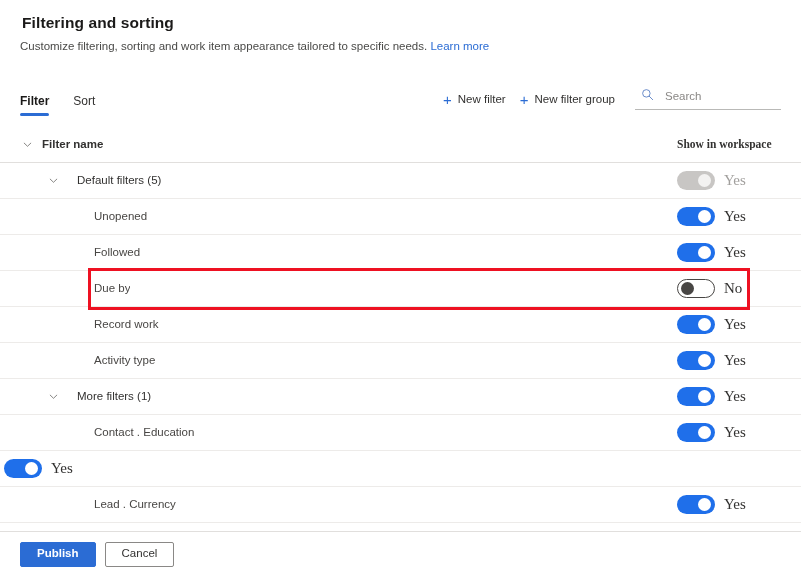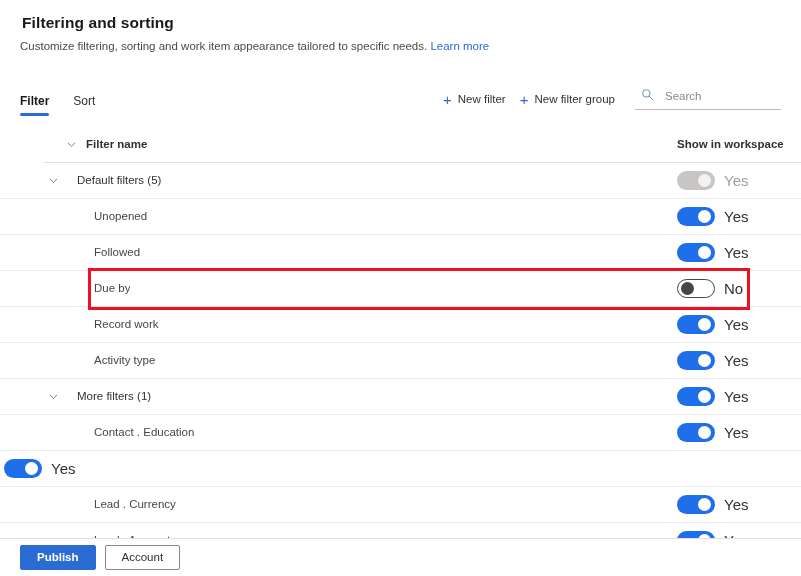--- a/index.html
+++ b/index.html
@@ -140,21 +140,20 @@
   }
   .row {
     display: flex;
     align-items: center;
     height: 36px;
     border-bottom: 1px solid #edebe9;
     position: relative;
   }
   .row.header-row {
     border-bottom: 1px solid #e1dfdd;
-    margin-left: 44px;
   }
   .col-name {
     display: flex;
     align-items: center;
     flex: 1 1 auto;
     min-width: 0;
     height: 100%;
   }
   .chevron-slot {
     width: 30px;
@@ -187,20 +186,21 @@
   .indent-group .chevron-slot  { margin-left: -30px; }
   .indent-child .chevron-slot  { margin-left: -30px; }
 
   .col-toggle {
     flex: none;
     width: 128px;
     display: flex;
     align-items: center;
     gap: 9px;
     padding-left: 4px;
+    font-family: Liberation Serif, serif;
   }
 
   
   .toggle {
     width: 38px;
     height: 19px;
     border-radius: 10px;
     position: relative;
     flex: none;
     cursor: pointer;
@@ -250,21 +250,21 @@
     pointer-events: none;
     z-index: 5;
   }
 
   
   .footer {
     position: absolute;
     left: 0;
     right: 0;
     bottom: 0;
-    height: 38px;
+    height: 45px;
     border-top: 1px solid #e1dfdd;
     display: flex;
     align-items: center;
     padding: 0 20px;
     gap: 9px;
     background: #ffffff;
   }
   .btn {
     font-size: 11.5px;
     font-family: inherit;
@@ -479,14 +479,14 @@
           <span class="toggle-label">Yes</span>
         </div>
       </div>
     </div>
 
   <div class="highlight-box" id="highlight-box" style="left: 88px; top: 141px; width: 662px; height: 42px;"></div>
 </div>
 
 <div class="footer">
   <button class="btn btn-primary">Publish</button>
-  <button class="btn btn-secondary">Account</button>
+  <button class="btn btn-secondary">Cancel</button>
 </div>
 
 </body></html>

